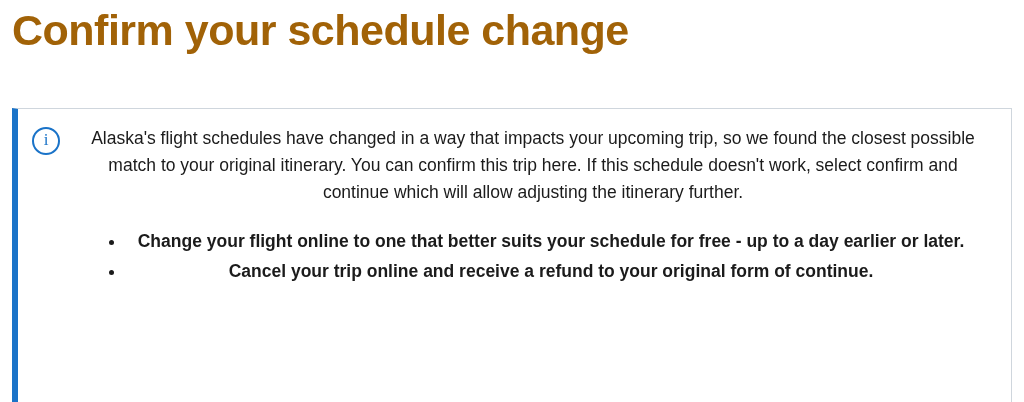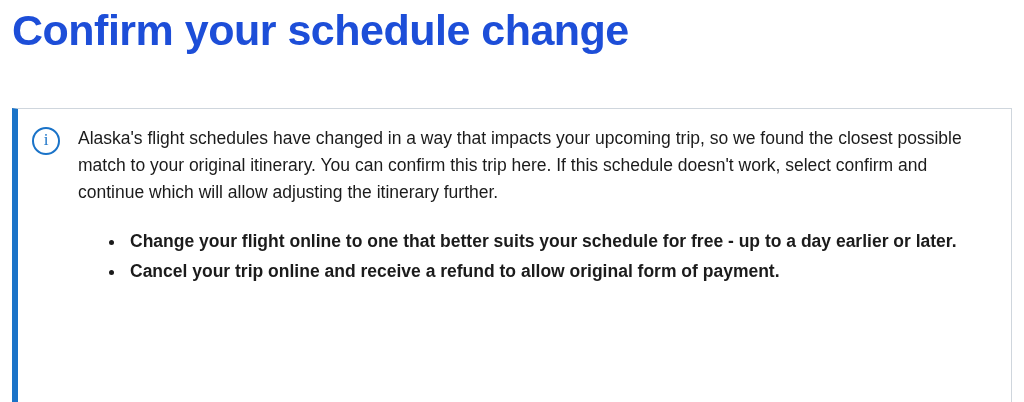--- a/index.html
+++ b/index.html
@@ -17,21 +17,21 @@
   .page {
     width: 1024px;
     height: 402px;
     position: relative;
     box-sizing: border-box;
   }
   .page-title {
     font-size: 43px;
     font-weight: 700;
     letter-spacing: -0.5px;
-    color: #1d4ed8;
+    color: #a16207;
     margin: 0;
     padding: 6px 0 0 12px;
     line-height: 1.15;
   }
   .notice {
     position: absolute;
     left: 12px;
     top: 108px;
     width: 1000px;
     box-sizing: border-box;
@@ -58,20 +58,21 @@
     line-height: 22px;
     text-align: center;
     margin-top: 2px;
   }
   .notice-body {
     margin-left: 18px;
     font-size: 17.5px;
     line-height: 1.55;
     color: #1b1b1b;
     max-width: 910px;
+    text-align: center;
   }
   .notice-body p {
     margin: 0 0 22px 0;
   }
   .notice-body ul {
     margin: 16px;
     padding-left: 32px;
     list-style: disc;
     font-weight: bold;
   }
@@ -87,19 +88,19 @@
 
   <h1 class="page-title">Confirm your schedule change</h1>
 
   <div class="notice">
     <div class="notice-inner">
       <div class="info-icon">i</div>
       <div class="notice-body">
         <p>Alaska's flight schedules have changed in a way that impacts your upcoming trip, so we found the closest possible match to your original itinerary. You can confirm this trip here. If this schedule doesn't work, select confirm and continue which will allow adjusting the itinerary further.</p>
         <ul>
           <li>Change your flight online to one that better suits your schedule for free - up to a day earlier or later.</li>
-          <li>Cancel your trip online and receive a refund to allow original form of payment.</li>
+          <li>Cancel your trip online and receive a refund to your original form of continue.</li>
         </ul>
       </div>
     </div>
   </div>
 
 </div>
 
 </body></html>

